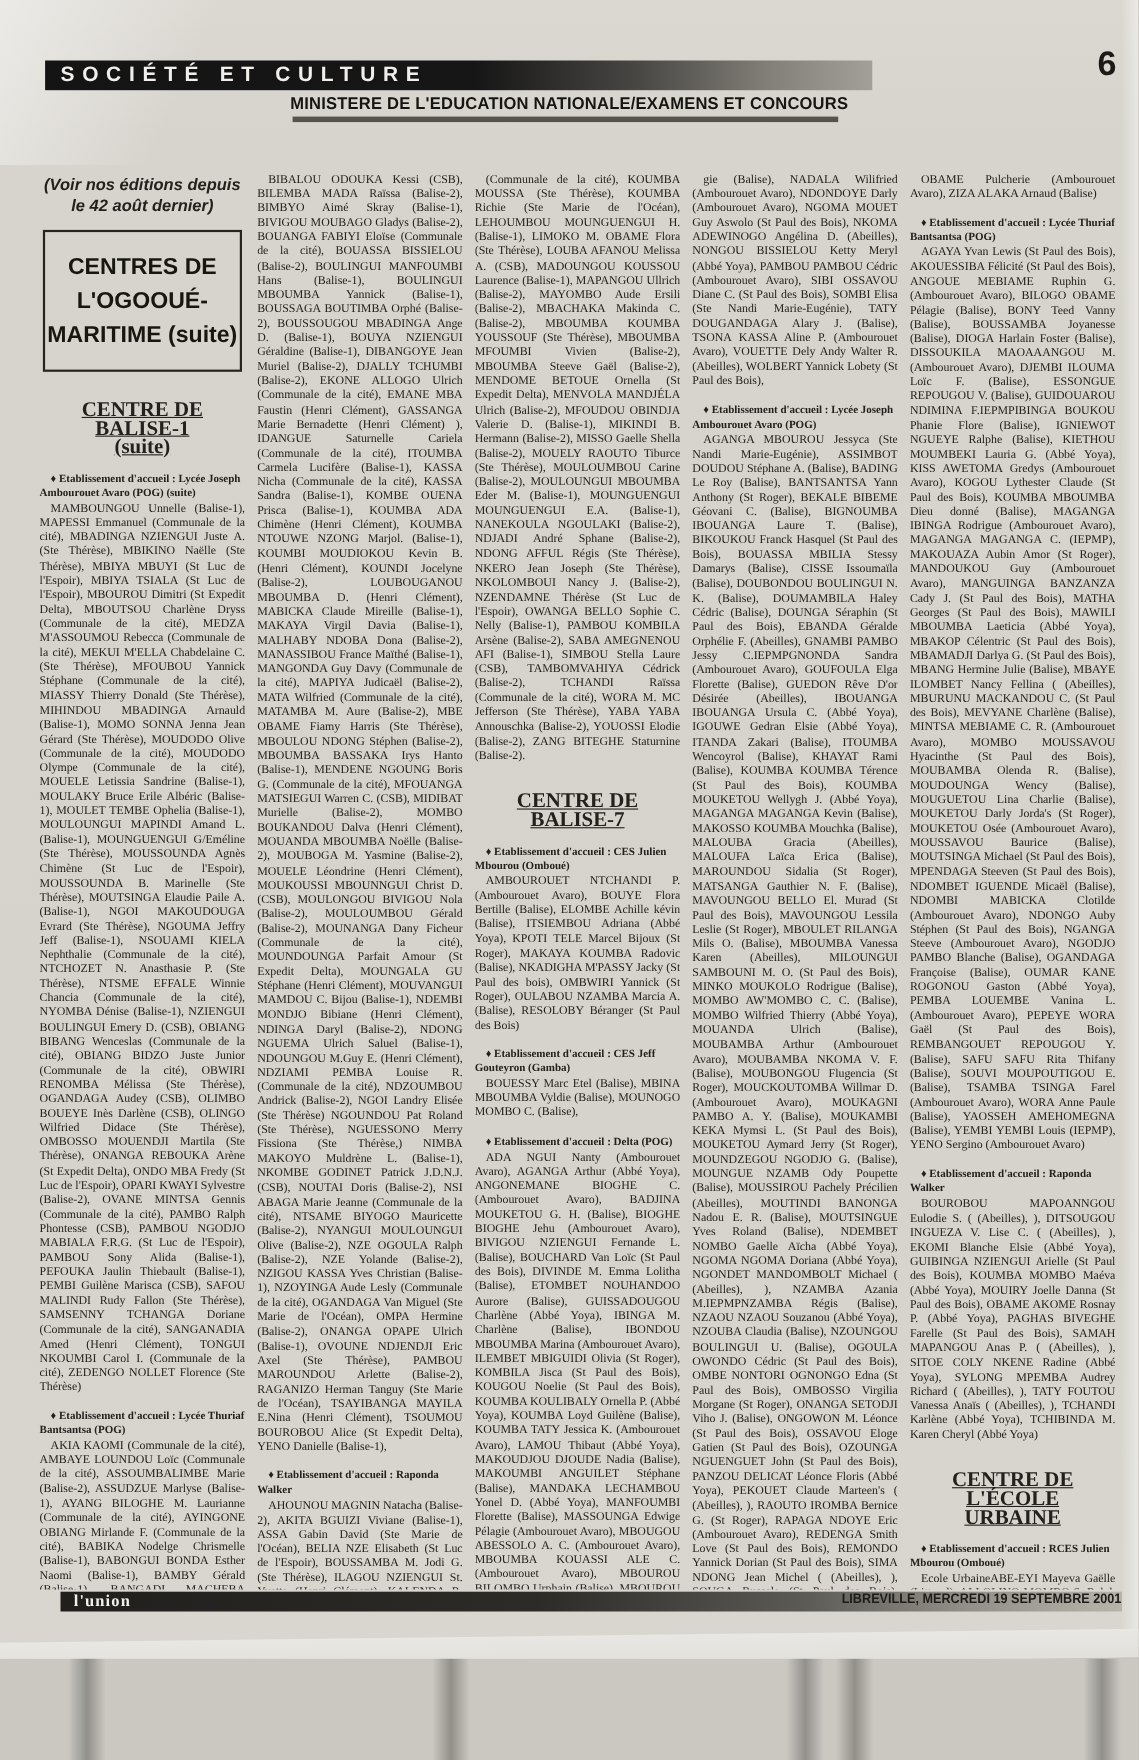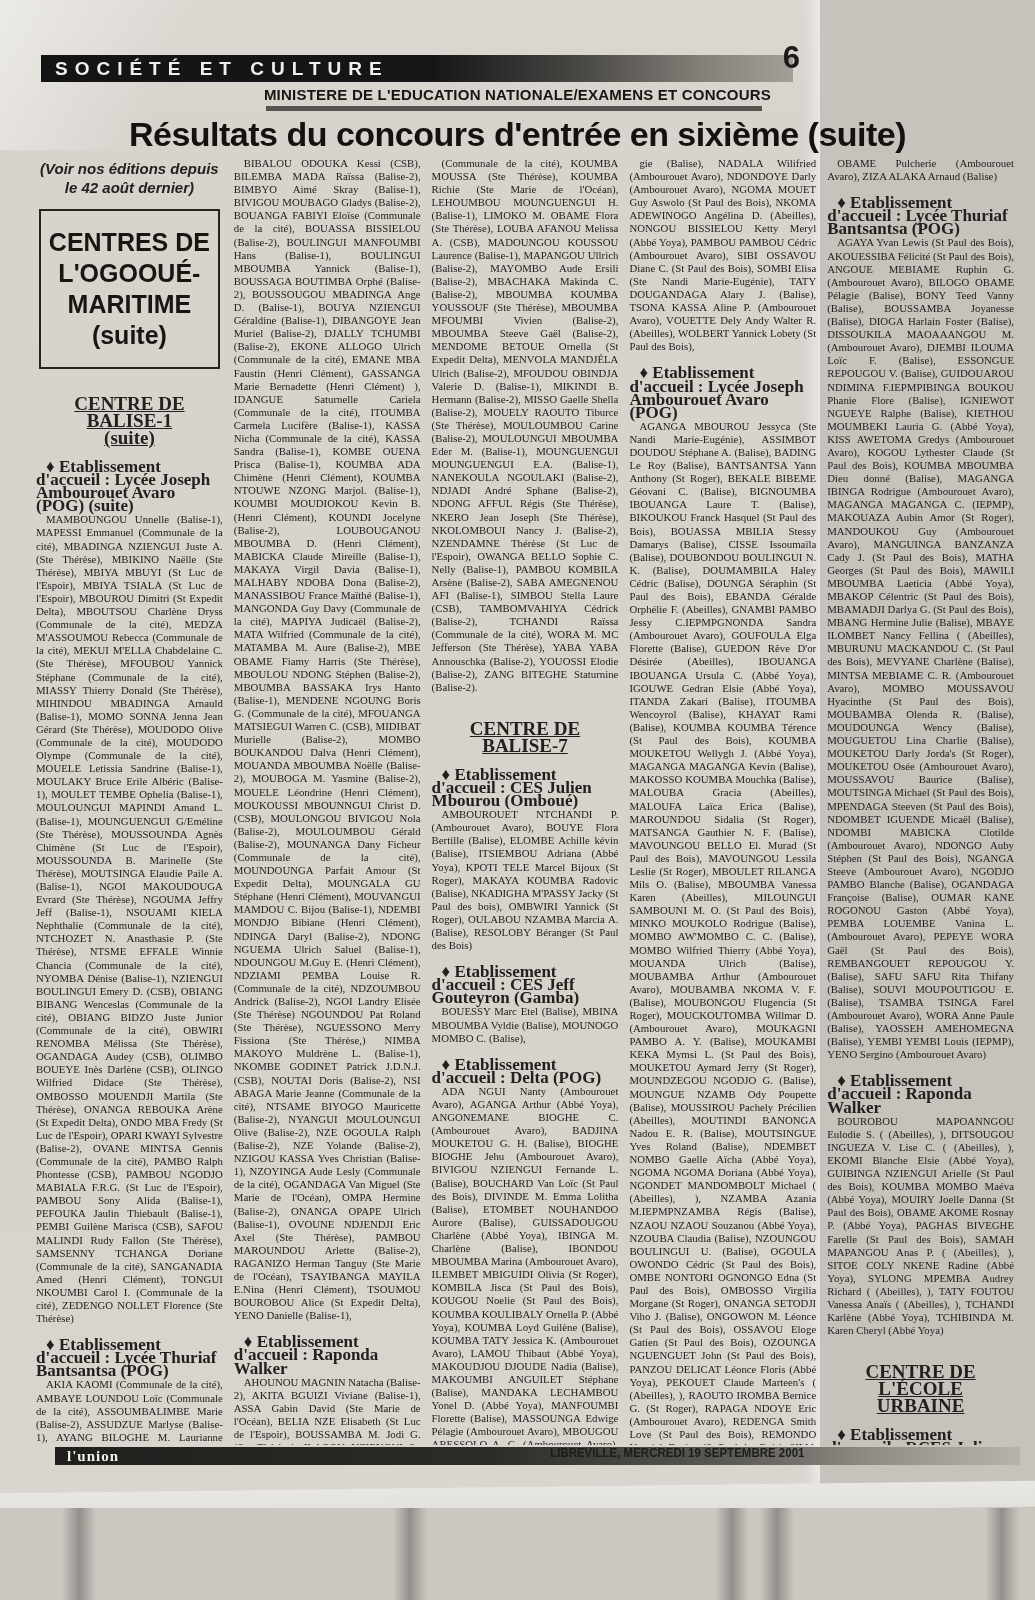--- a/index.html
+++ b/index.html
@@ -3,21 +3,21 @@
 <meta charset="utf-8">
 <style>
   html,body{margin:0;padding:0;}
   body{
     width:1035px;height:1600px;position:relative;overflow:hidden;
     background:#c6c3bd;
     font-family:"Liberation Serif", serif;
     color:#211f1b;
   }
   .page{
-    position:absolute;left:0;top:0;width:820px;height:1497px;
+    position:absolute;left:0;top:0;width:1035px;height:1497px;
     background:linear-gradient(180deg,#dbd8d2 0%,#d7d4ce 8%,#d6d3cc 70%,#d9d6d0 100%);
   }
   .corner-light{
     position:absolute;top:0;left:0;width:300px;height:150px;
     background:linear-gradient(115deg,#eceae6 0%,rgba(236,234,230,0) 55%);
   }
   .right-edge{
     position:absolute;top:0;right:0;width:16px;height:1497px;
     background:linear-gradient(90deg,rgba(0,0,0,0) 0%,rgba(255,255,255,.45) 100%);
   }
@@ -55,35 +55,35 @@
   }
   .column{
     flex:1 1 0;overflow:hidden;
     font-size:10.8px;line-height:13.1px;text-align:justify;
     color:#23211d;
   }
   .seg{margin:0;}
   .seg-names{text-indent:10px;}
   .seg-school{
     font-weight:bold;text-indent:10px;margin-top:13px;margin-bottom:1px;text-align:left;
-    font-size:17px;
+    font-size:10px;
   }
   .seg-center{
     text-align:center;font-weight:bold;font-size:19px;line-height:17px;
     text-decoration:underline;margin:26px 0 14px;white-space:pre-line;
   }
   .seg-note{
     font-family:"Liberation Sans",sans-serif;font-weight:bold;font-style:italic;
     font-size:15px;line-height:19px;text-align:center;white-space:pre-line;
     margin:2px 0 12px;text-indent:0;
   }
   .seg-box{
     border:2px solid #26241f;margin:6px 3px 26px;padding:16px 0;
     text-align:center;font-family:"Liberation Sans",sans-serif;font-weight:bold;
-    font-size:25px;line-height:31px;white-space:pre-line;color:#181611;
+    font-size:21px;line-height:31px;white-space:pre-line;color:#181611;
   }
   
   .footer-bar{
     position:absolute;left:55px;top:1447px;width:965px;height:18px;
     background:linear-gradient(90deg,#201f1d 0%,#2c2b28 45%,#5c5a55 70%,#918e87 85%,#b7b4ac 100%);
     display:flex;align-items:center;
   }
   .footer-bar span{
     font-family:"Liberation Serif",serif;font-weight:bold;color:#f2f0ec;
     font-size:15px;letter-spacing:1px;padding-left:12px;
@@ -116,21 +116,20 @@
   <div class="right-edge"></div>
 
   <div class="masthead-bar">
     <span>SOCIÉTÉ ET CULTURE</span>
   </div>
   <div class="page-number">6</div>
 
   <div class="kicker">MINISTERE DE L'EDUCATION NATIONALE/EXAMENS ET CONCOURS</div>
   <div class="kicker-rule"></div>
 
-  <div class="headline">Résultats du concours d'entrée en sixième (suite)</div>
 
   <div class="columns">
       <div class="column">
         <div class="seg seg-note">(Voir nos éditions depuis
 le 42 août dernier)</div>
         <div class="seg seg-box">CENTRES DE
 L'OGOOUÉ-
 MARITIME (suite)</div>
         <div class="seg seg-center">CENTRE DE BALISE-1
 (suite)</div>

